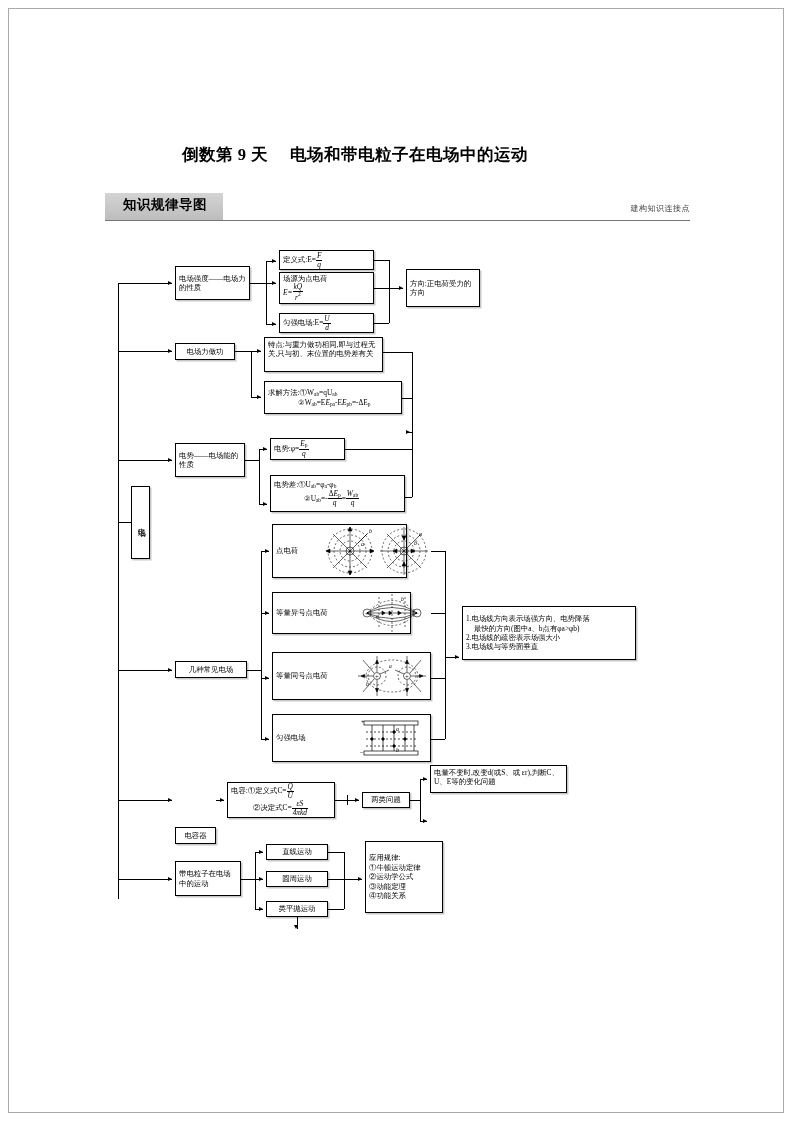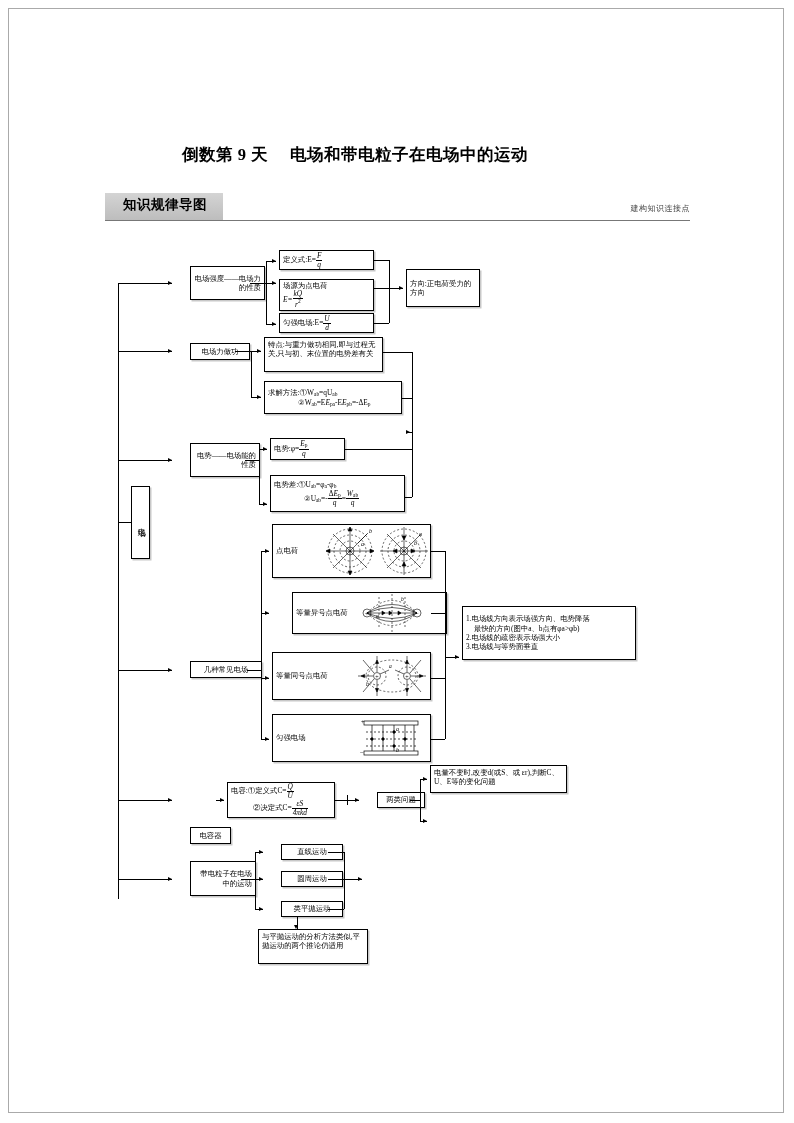--- a/index.html
+++ b/index.html
@@ -39,21 +39,21 @@
   }
 
   
   #diagram{position:absolute;left:0;top:0;width:794px;height:1123px;}
   .node{
     position:absolute;border:1px solid #000;background:#fff;
     box-sizing:border-box;font-size:7.4px;line-height:1.28;
     padding:2px 3px;display:flex;align-items:center;
     box-shadow:1.5px 1.5px 0 #c8c8c8;
   }
-  .node.center{justify-content:center;text-align:right;margin-left:15px;}
+  .node.center{justify-content:center;text-align:left;}
   .node.topal{align-items:flex-start;}
   .node i{font-style:italic;font-family:"Liberation Serif",serif;}
   .node sub{font-size:5.4px;vertical-align:-1px;}
   .node sup{font-size:5.4px;vertical-align:4px;}
   .frac{display:inline-block;vertical-align:-5px;text-align:center;line-height:1.05;}
   .frac .num{display:block;border-bottom:1px solid #000;padding:0 1px;}
   .frac .den{display:block;padding:0 1px;}
   .vert-node{
     writing-mode:vertical-rl;text-orientation:upright;
     justify-content:center;letter-spacing:2px;
@@ -110,21 +110,21 @@
     <div class="node" style="left:279px;top:250px;width:95px;height:20px;">
       <span>定义式:E=</span>
         <span class="frac">
           <span class="num"><i>F</i></span>
           <span class="den"><i>q</i></span>
         </span>
     </div>
 
     <div class="ln hl" style="left:266px;top:283px;width:10px;"></div>
     <div class="arw" style="left:272px;top:280.5px;"></div>
-    <div class="node topal" style="left:279px;top:272px;width:95px;height:32px;flex-direction:column;justify-content:center;align-items:flex-start;margin-top:7px;">
+    <div class="node topal" style="left:279px;top:272px;width:95px;height:32px;flex-direction:column;justify-content:center;align-items:flex-start;">
       <span>场源为点电荷</span>
       <span><i>E=</i><span class="frac"><span class="num"><i>kQ</i></span><span class="den"><i>r</i><sup>2</sup></span></span></span>
     </div>
 
     <div class="ln hl" style="left:266px;top:324px;width:10px;"></div>
     <div class="arw" style="left:272px;top:321.5px;"></div>
     <div class="node" style="left:279px;top:313px;width:95px;height:20px;">
       <span>匀强电场:E=</span>
         <span class="frac">
           <span class="num"><i>U</i></span>
@@ -197,21 +197,21 @@
 
     <div class="ln hl" style="left:261px;top:551px;width:8px;"></div>
     <div class="arw" style="left:265px;top:548.5px;"></div>
     <div class="ln hl" style="left:261px;top:613px;width:8px;"></div>
     <div class="arw" style="left:265px;top:610.5px;"></div>
     <div class="ln hl" style="left:261px;top:678px;width:8px;"></div>
     <div class="arw" style="left:265px;top:675.5px;"></div>
     <div class="ln hl" style="left:261px;top:739px;width:8px;"></div>
     <div class="arw" style="left:265px;top:736.5px;"></div>
 
-    <div class="node" style="left:272px;top:524px;width:159px;height:54px;">
+    <div class="node" style="left:272px;top:524px;width:135px;height:54px;">
       <span class="lbl">点电荷</span>
     </div>
     <svg class="art" style="left:322px;top:526px;" width="108" height="50" viewBox="0 0 108 50">
       <g stroke="#000" fill="none" stroke-width="0.6">
         <circle cx="28" cy="25" r="4"></circle>
         <circle cx="28" cy="25" r="10" stroke-dasharray="2,2"></circle>
         <circle cx="28" cy="25" r="16" stroke-dasharray="2,2"></circle>
         <circle cx="28" cy="25" r="22" stroke-dasharray="2,2"></circle>
         <line x1="28" y1="25" x2="28" y2="1"></line>
           <line x1="28" y1="25" x2="28" y2="49"></line>
@@ -242,21 +242,21 @@
         <path d="M82 14 l-2 -4 l4 0 z" fill="#000"></path>
         <path d="M82 36 l-2 4 l4 0 z" fill="#000"></path>
         <path d="M71 25 l4 -2 l0 4 z" fill="#000"></path>
         <path d="M93 25 l-4 -2 l0 4 z" fill="#000"></path>
         <text x="82" y="28" font-size="7" text-anchor="middle" stroke="none" fill="#000">−</text>
         <text x="97" y="10" font-size="6" font-style="italic" stroke="none" fill="#000">a</text>
         <text x="92" y="19" font-size="6" font-style="italic" stroke="none" fill="#000">b</text>
       </g>
     </svg>
 
-    <div class="node" style="left:272px;top:592px;width:155px;height:42px;margin-left:20px;">
+    <div class="node" style="left:272px;top:592px;width:139px;height:42px;">
       <span class="lbl">等量异号点电荷</span>
     </div>
     <svg class="art" style="left:355px;top:594px;" width="74" height="38" viewBox="0 0 74 38">
       <g stroke="#000" fill="none" stroke-width="0.6">
         <line x1="12" y1="19" x2="62" y2="19"></line>
         <path d="M12 19 Q37 2 62 19"></path>
         <path d="M12 19 Q37 36 62 19"></path>
         <path d="M12 19 Q37 8 62 19"></path>
         <path d="M12 19 Q37 30 62 19"></path>
         <path d="M12 19 Q37 -6 62 19" stroke-dasharray="2,2"></path>
@@ -393,19 +393,25 @@
     <div class="node center" style="left:266px;top:844px;width:62px;height:16px;">直线运动</div>
     <div class="node center" style="left:266px;top:871px;width:62px;height:16px;">圆周运动</div>
     <div class="node center" style="left:266px;top:901px;width:62px;height:16px;">类平抛运动</div>
 
     <div class="ln hl" style="left:328px;top:852px;width:16px;"></div>
     <div class="ln hl" style="left:328px;top:879px;width:16px;"></div>
     <div class="ln hl" style="left:328px;top:909px;width:16px;"></div>
     <div class="ln vl" style="left:344px;top:852px;height:57px;"></div>
     <div class="ln hl" style="left:344px;top:879px;width:18px;"></div>
     <div class="arw" style="left:358px;top:876.5px;"></div>
+    <div class="node topal" style="left:365px;top:841px;width:78px;height:72px;flex-direction:column;justify-content:center;align-items:flex-start;">
+      <span>应用规律:</span>
+      <span>①牛顿运动定律</span>
+      <span>②运动学公式</span>
+      <span>③动能定理</span>
+      <span>④功能关系</span>
+    </div>
 
     <div class="ln vl" style="left:297px;top:917px;height:12px;"></div>
     <div class="arw down" style="left:294.4px;top:925px;"></div>
-    <div class="node topal" style="left:258px;top:929px;width:110px;height:35px;">与平抛运动的分析方法类似,平抛运动的两个推论仍适用</div>
 
   </div>
 </div>
 
 </body></html>

